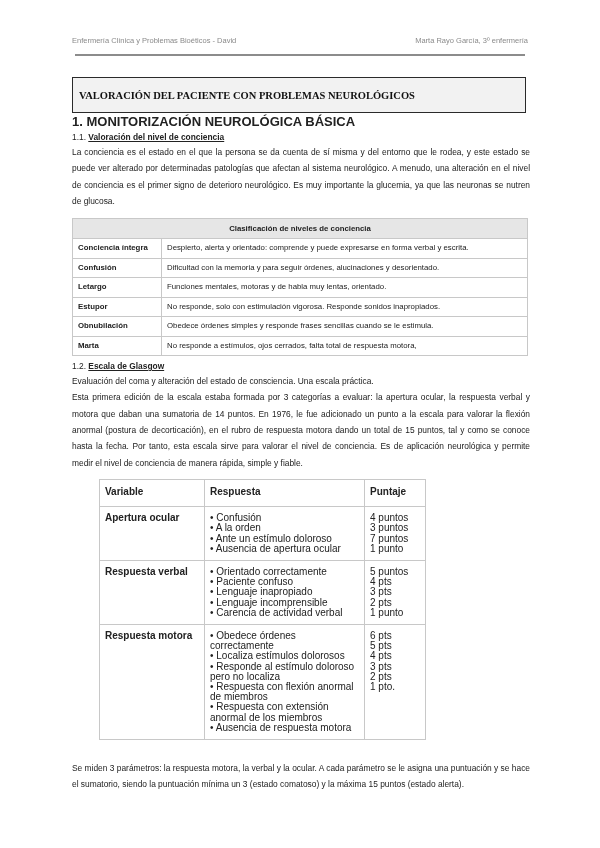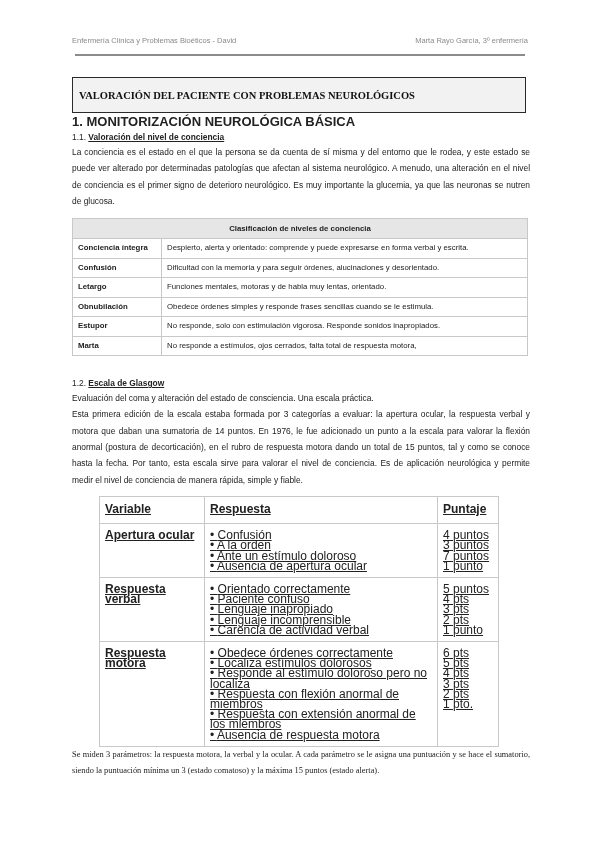--- a/index.html
+++ b/index.html
@@ -14,33 +14,33 @@
                  box-sizing: border-box; border: 1.5px solid #2a2a2a; background: #f2f2f2;
                  display: flex; align-items: center; padding-left: 6px;
                  font-family: "Liberation Serif", serif; font-weight: bold; font-size: 10.5px;
                  color: #111; }
     .content { position: absolute; left: 72px; width: 458px; top: 114px; font-size: 8.4px; line-height: 16.3px; }
     .h1 { font-weight: bold; font-size: 13px; line-height: 16px; }
     .h2 { font-size: 8.4px; line-height: 14px; }
     .h2 u { text-decoration: underline; font-weight: bold; }
     .para { text-align: justify; margin: 0; }
     table { border-collapse: collapse; }
-    .t1 { width: 456px; margin-top: 9px; margin-bottom: 20px; font-size: 7.8px; }
+    .t1 { width: 456px; margin-top: 9px; margin-bottom: 3px; font-size: 7.8px; }
     .t1 td, .t1 th { border: 1px solid #c8c8c8; padding: 0 5px; height: 18.5px; vertical-align: middle; }
     .t1 th { background: #e6e6e6; font-weight: bold; text-align: center; height: 19px; }
     .t1 td.lbl { font-weight: bold; width: 78px; }
-    .t2 { width: 400px; margin: 8px 0 0 27px; font-size: 12px; line-height: 10.2px; text-decoration: underline; }
+    .t2 { width: 327px; margin: 8px 0 0 27px; font-size: 10px; line-height: 10.2px; }
     .t2 td, .t2 th { border: 1px solid #c8c8c8; padding: 6px 5px; vertical-align: top; text-align: left; }
     .t2 th { font-weight: bold; padding: 7px 5px 9px; }
     .t2 td.var { font-weight: bold; width: 94px; }
     .t2 td.pts { width: 50px; margin-left: 40px; }
     .t2 ul { margin: 0; padding: 0; list-style: none; }
     .t2 ul li::before { content: "• "; }
     .t2 .pts div { white-space: nowrap; }
-    .closing { margin-top: 0; font-family: Liberation Serif, serif; }
+    .closing { margin-top: 20px; }
   </style>
 </head>
 <body>
 
 <div class="page-header">
   <span>Enfermería Clínica y Problemas Bioéticos - David</span>
   <span>Marta Rayo García, 3º enfermería</span>
 </div>
 <div class="header-rule"></div>
 
@@ -66,26 +66,26 @@
     </tr>
     <tr>
       <td class="lbl">Confusión</td>
       <td>Dificultad con la memoria y para seguir órdenes, alucinaciones y desorientado.</td>
     </tr>
     <tr>
       <td class="lbl">Letargo</td>
       <td>Funciones mentales, motoras y de habla muy lentas, orientado.</td>
     </tr>
     <tr>
+      <td class="lbl">Estupor</td>
+      <td>No responde, solo con estimulación vigorosa. Responde sonidos inapropiados.</td>
+    </tr>
+    <tr>
       <td class="lbl">Obnubilación</td>
       <td>Obedece órdenes simples y responde frases sencillas cuando se le estimula.</td>
-    </tr>
-    <tr>
-      <td class="lbl">Estupor</td>
-      <td>No responde, solo con estimulación vigorosa. Responde sonidos inapropiados.</td>
     </tr>
     <tr>
       <td class="lbl">Marta</td>
       <td>No responde a estímulos, ojos cerrados, falta total de respuesta motora,</td>
     </tr>
   </tbody>
     </table>
 
   <div class="h2">
     <span>1.2. </span><u>Escala de Glasgow</u>

